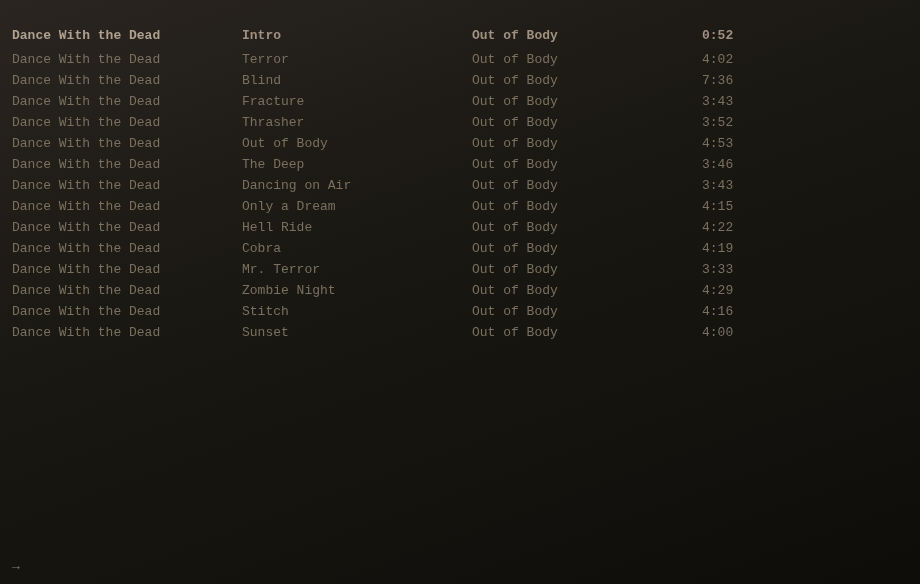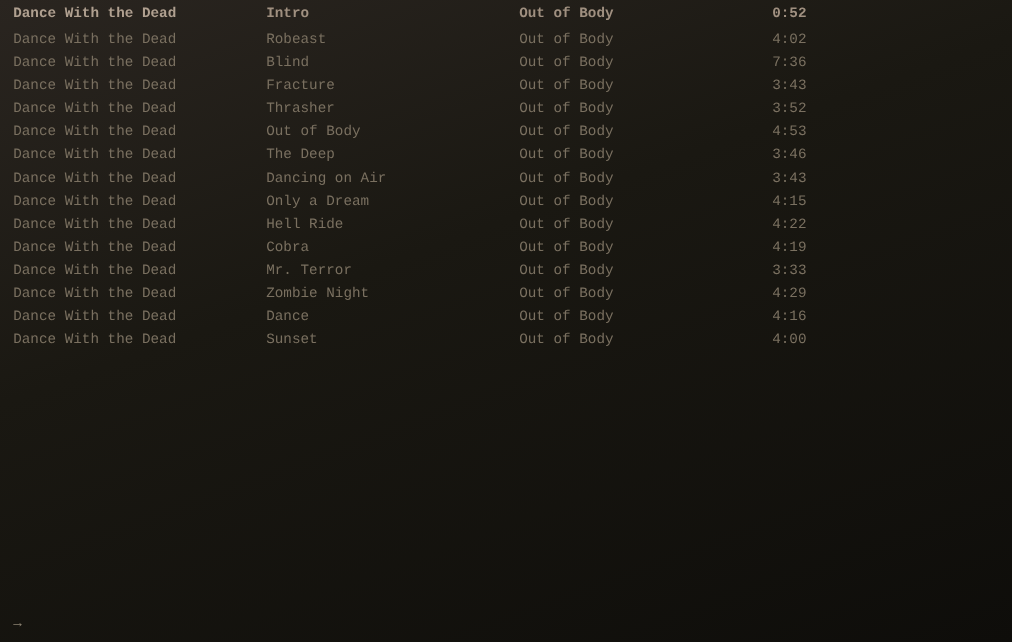--- a/index.html
+++ b/index.html
@@ -13,21 +13,21 @@
       height: 584px;
       background: linear-gradient(160deg, #2a2520 0%, #1a1812 40%, #0e0d0a 100%);
       font-family: 'Courier New', Courier, monospace;
       font-size: 13px;
       color: #8a8070;
       overflow: hidden;
       position: relative;
     }
 
     .table-container {
-      padding: 0 0;
+      padding: 24px 0;
       width: 100%;
     }
 
     .table-header {
       display: grid;
       grid-template-columns: 230px 230px 230px 1fr;
       padding: 4px 12px;
       color: #a09080;
       font-weight: bold;
       border-bottom: none;
@@ -67,21 +67,21 @@
 <div class="table-container">
   <div class="table-header header-row">
     <span class="col-artist">Dance With the Dead</span>
     <span class="col-title">Intro</span>
     <span class="col-album">Out of Body</span>
     <span class="col-duration">0:52</span>
   </div>
   <div id="rows-container">
       <div class="table-row">
         <span class="col-artist">Dance With the Dead</span>
-        <span class="col-title">Robeast</span>
+        <span class="col-title">Terror</span>
         <span class="col-album">Out of Body</span>
         <span class="col-duration">4:02</span>
       </div>
       <div class="table-row">
         <span class="col-artist">Dance With the Dead</span>
         <span class="col-title">Blind</span>
         <span class="col-album">Out of Body</span>
         <span class="col-duration">7:36</span>
       </div>
       <div class="table-row">
@@ -139,21 +139,21 @@
         <span class="col-duration">3:33</span>
       </div>
       <div class="table-row">
         <span class="col-artist">Dance With the Dead</span>
         <span class="col-title">Zombie Night</span>
         <span class="col-album">Out of Body</span>
         <span class="col-duration">4:29</span>
       </div>
       <div class="table-row">
         <span class="col-artist">Dance With the Dead</span>
-        <span class="col-title">Dance</span>
+        <span class="col-title">Stitch</span>
         <span class="col-album">Out of Body</span>
         <span class="col-duration">4:16</span>
       </div>
       <div class="table-row">
         <span class="col-artist">Dance With the Dead</span>
         <span class="col-title">Sunset</span>
         <span class="col-album">Out of Body</span>
         <span class="col-duration">4:00</span>
       </div>
     </div>

